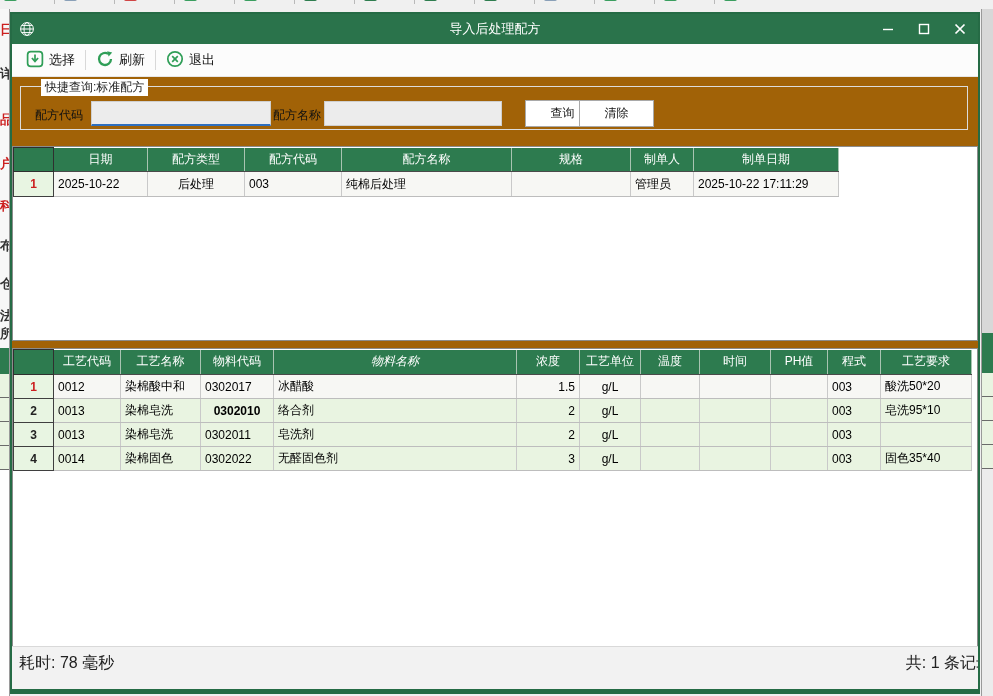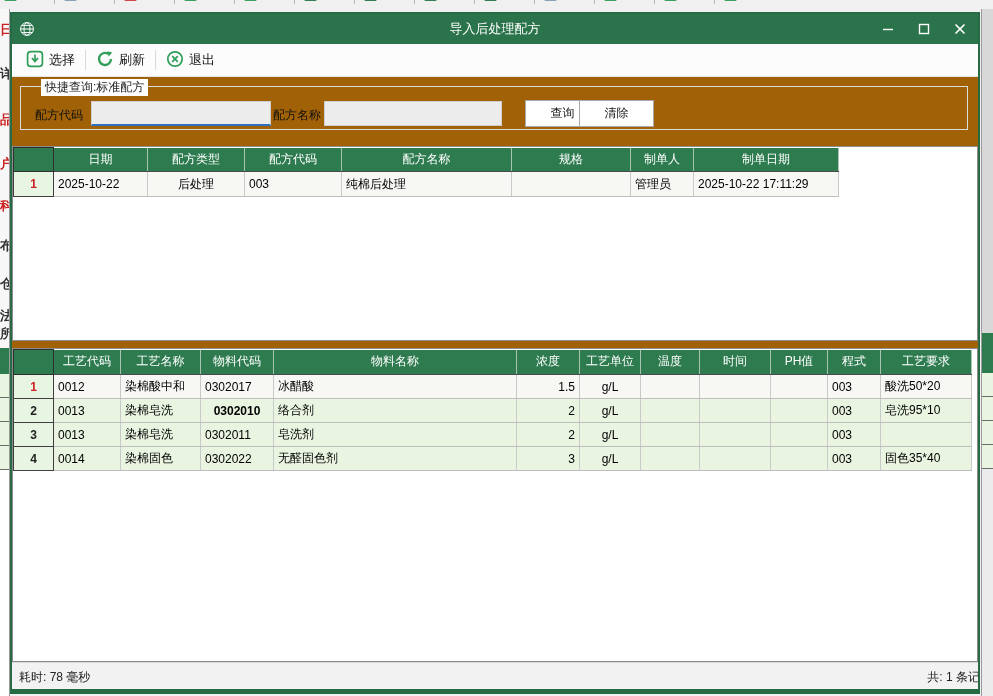--- a/index.html
+++ b/index.html
@@ -61,21 +61,21 @@
   table.grid th.rn { border:1px solid #2f2f2f; }
   table.grid td {
     border-right:1px solid #c9c9c9; border-bottom:1px solid #bdbdbd;
     height:24px; padding:0 4px; overflow:hidden; white-space:nowrap; color:#000;
   }
   table.grid td.rn { background:#e8f5e2; border:1px solid #3f3f3f; text-align:center; font-weight:bold; color:#222; }
   table.grid tr.current td.rn { color:#cc1f1f; }
   table.grid tr.current td:not(.rn) { background:#f7f7f4; }
   table.grid tr:not(.current) td:not(.rn) { background:#e9f4e1; }
 
-  .statusbar { position:absolute; left:0; right:0; bottom:0; height:27px; background:#f2f2f2; border-top:1px solid #d9d9d9; font-size:12px; color:#222; }
+  .statusbar { position:absolute; left:0; right:0; bottom:0; height:43px; background:#f2f2f2; border-top:1px solid #d9d9d9; font-size:16px; color:#222; }
   .status-left { position:absolute; left:7px; top:6px; }
   .status-right { position:absolute; right:-14px; top:6px; white-space:nowrap; }
 </style>
 </head>
 <body>
 
 <div class="bg-top">
   <div class="bg-top-inner" id="bg-top-inner">
       <span class="bg-tb-item">
         <span class="ico" style="background: rgb(58, 158, 95);"></span>
@@ -303,21 +303,21 @@
             <col style="width: 57px;">
             <col style="width: 53px;">
             <col style="width: 91px;">
           </colgroup>
           <thead>
             <tr>
               <th class="rn" style="height: 25px;"></th>
               <th style="height: 25px;">工艺代码</th>
               <th style="height: 25px;">工艺名称</th>
               <th style="height: 25px; margin-top: 42px;">物料代码</th>
-              <th style="height: 25px;">物料名称</th>
+              <th style="height: 25px; font-style: italic;">物料名称</th>
               <th style="height: 25px;">浓度</th>
               <th style="height: 25px;">工艺单位</th>
               <th style="height: 25px;">温度</th>
               <th style="height: 25px;">时间</th>
               <th style="height: 25px;">PH值</th>
               <th style="height: 25px;">程式</th>
               <th style="height: 25px;">工艺要求</th>
             </tr>
           </thead>
           <tbody>

